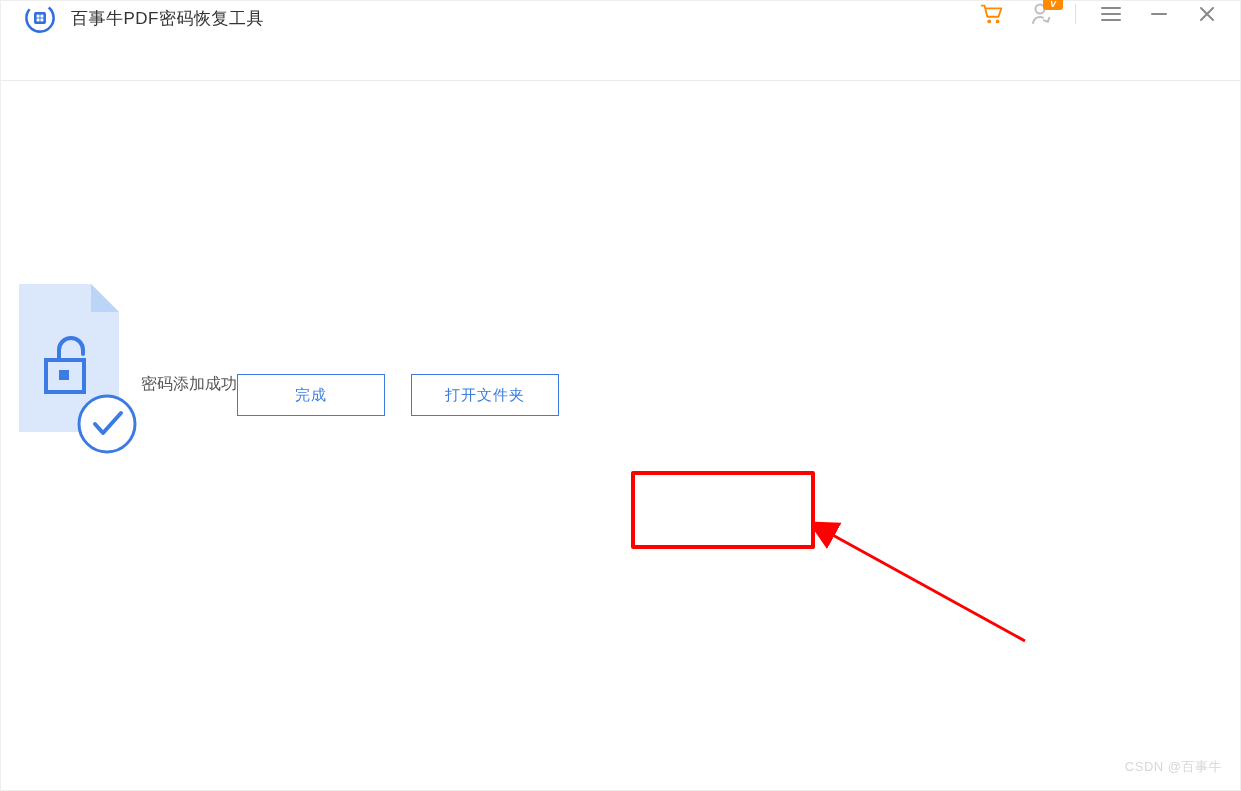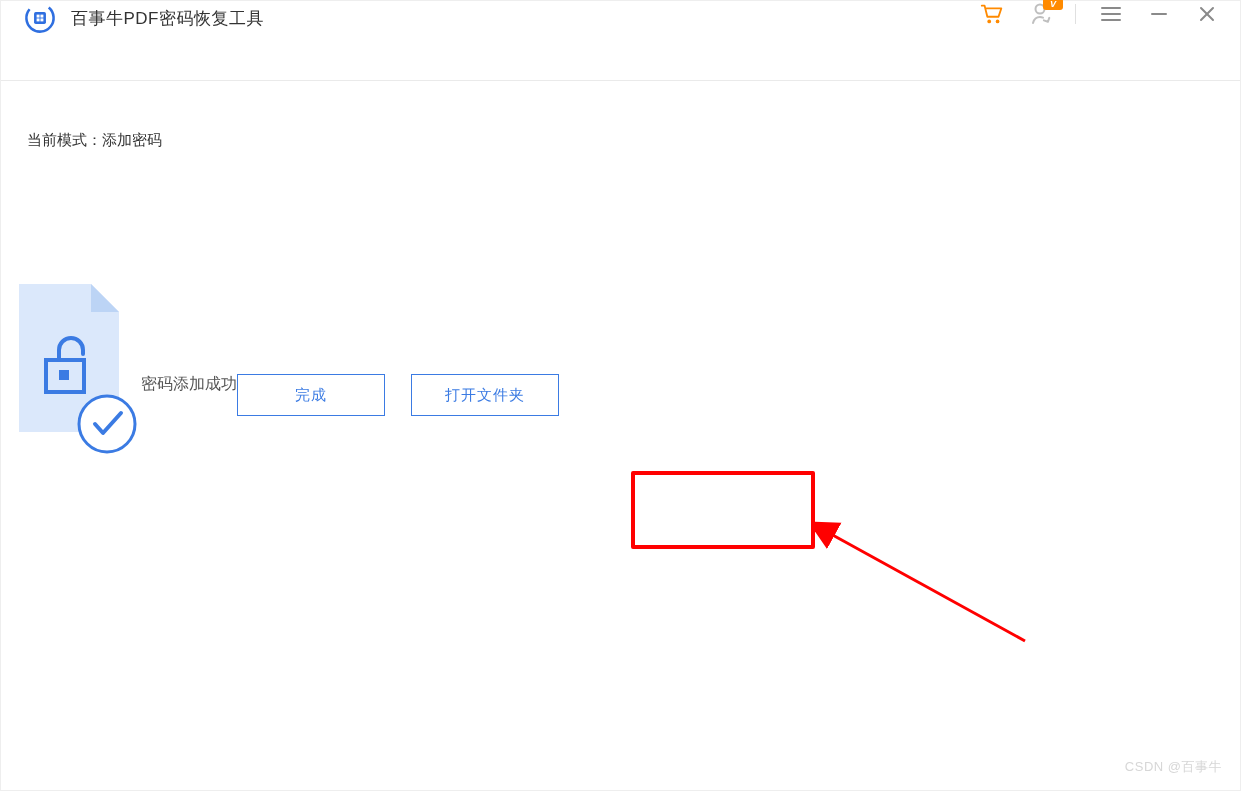--- a/index.html
+++ b/index.html
@@ -79,23 +79,20 @@
       <span class="icon-btn">
         <svg width="18" height="18" viewBox="0 0 18 18">
           <line x1="3" y1="3" x2="15" y2="15" stroke="#8a8a8a" stroke-width="2" stroke-linecap="round"></line>
           <line x1="15" y1="3" x2="3" y2="15" stroke="#8a8a8a" stroke-width="2" stroke-linecap="round"></line>
         </svg>
       </span>
     </div>
   </div>
 
   <div class="content">
-    <div class="mode-line">
-      <span class="mode-label">当前模式：</span><span class="mode-value">添加密码</span>
-    </div>
 
     <div class="center-block">
       <div class="illustration">
         <svg viewBox="0 0 140 190" width="140" height="190">
 
           <path d="M18 8 h72 l28 28 v120 H18 Z" fill="#dbe8fb"></path>
           <path d="M90 8 v28 h28 Z" fill="#bcd4f5"></path>
 
           <rect x="45" y="84" width="38" height="32" fill="none" stroke="#3b7be3" stroke-width="4"></rect>
           <rect x="58" y="94" width="10" height="10" fill="#3b7be3"></rect>

